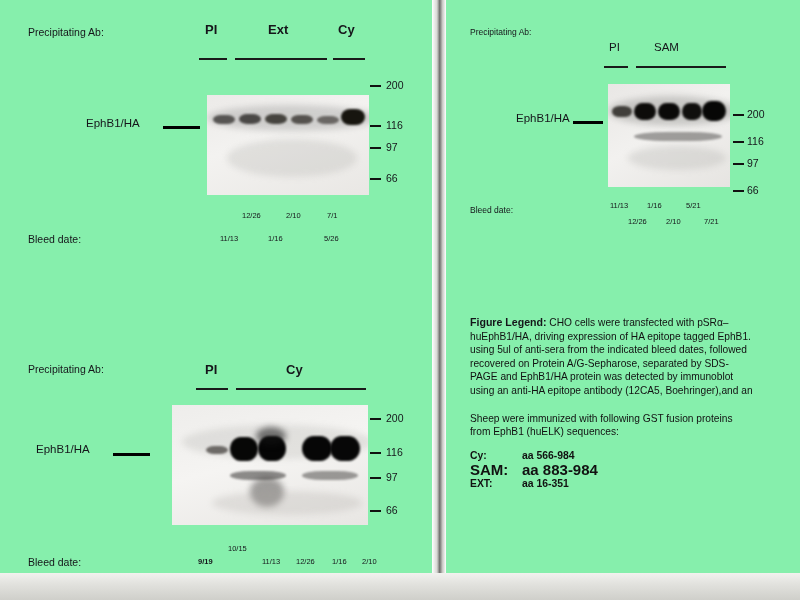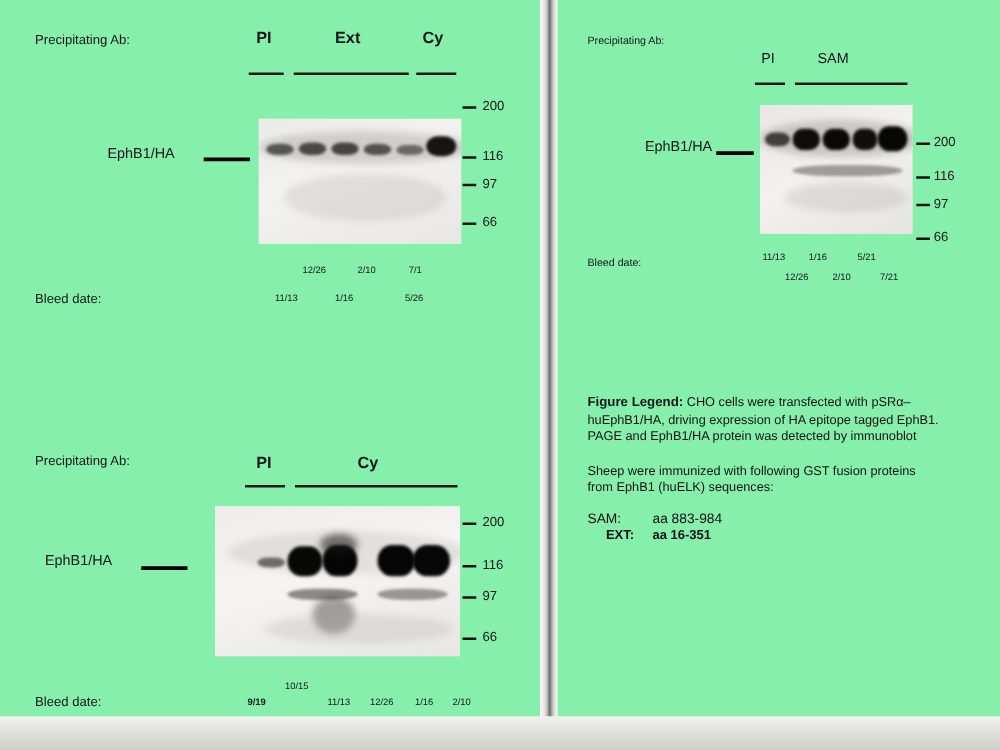--- a/index.html
+++ b/index.html
@@ -233,33 +233,40 @@
     <div class="lbl xs" style="left:362px;top:217px;">2/10</div>
   </div>
 
   <div class="panel" style="left:446px;top:310px;width:354px;height:260px;">
     <div style="position:absolute;left:24px;top:6px;width:310px;font-size:10.2px;line-height:13.6px;color:#111;">
       <div>
         <span class="lbl bold" style="position:static;font-size:10.6px;">Figure Legend:</span>
         <span>CHO cells were transfected with pSRα–</span>
       </div>
       <div>huEphB1/HA, driving expression of HA epitope tagged EphB1.</div>
+      <div>using 5ul of anti-sera from the indicated bleed dates, followed</div>
+      <div>recovered on Protein A/G-Sepharose, separated by SDS-</div>
       <div>PAGE and EphB1/HA protein was detected by immunoblot</div>
+      <div>using an anti-HA epitope antibody (12CA5, Boehringer),and an</div>
 
       <div style="height:14px;"></div>
 
       <div>Sheep were immunized with following GST fusion proteins</div>
       <div>from EphB1 (huELK) sequences:</div>
 
       <div style="height:10px;"></div>
 
-      <div style="display:flex;font-weight:normal;font-size:11px;line-height:14px;">
+      <div style="display:flex;font-weight:bold;font-size:10.4px;line-height:14px;">
+        <span style="width:52px;">Cy:</span>
+        <span>aa 566-984</span>
+      </div>
+      <div style="display:flex;font-weight:bold;font-size:15px;line-height:14px;">
         <span style="width:52px;">SAM:</span>
         <span>aa 883-984</span>
       </div>
       <div style="display:flex;font-weight:bold;font-size:10.4px;line-height:14px;">
-        <span style="width:52px;text-align:center;">EXT:</span>
+        <span style="width:52px;">EXT:</span>
         <span>aa 16-351</span>
       </div>
     </div>
   </div>
 
 </div>
 
 </body></html>

